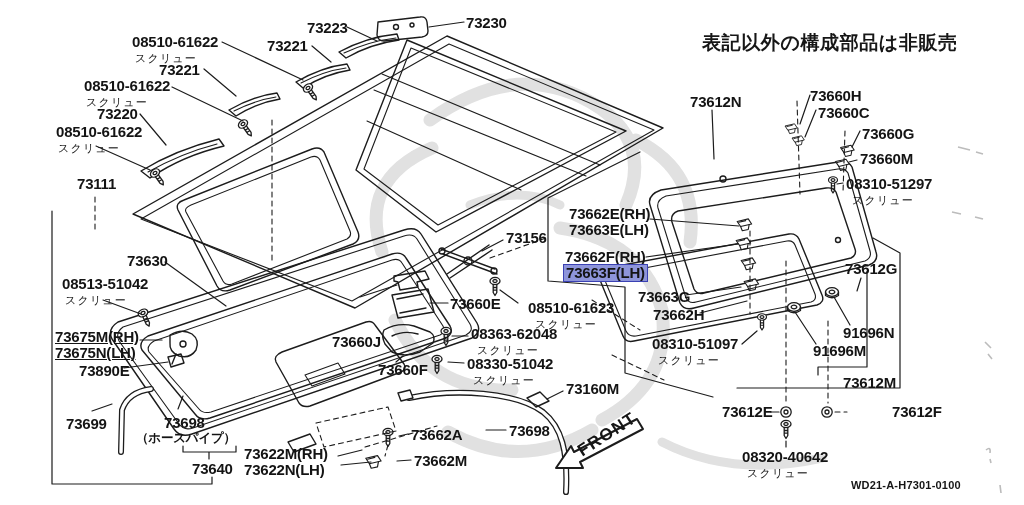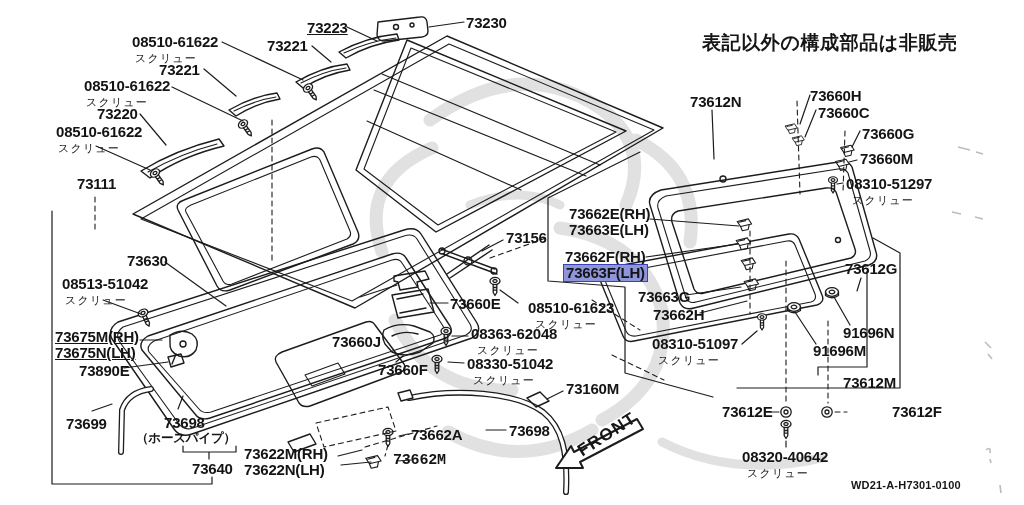--- a/index.html
+++ b/index.html
@@ -265,21 +265,21 @@
       <div class="plabel" style="left: 56px; top: 124px;">
         <span class="lline">08510-61622</span>
         <span class="sub" style="margin-left: 2px;">スクリュー</span>
       </div>
       <div class="plabel" style="left: 77px; top: 176px;">
         <span class="lline">73111</span>
       </div>
       <div class="plabel" style="left: 267px; top: 38px;">
         <span class="lline">73221</span>
       </div>
-      <div class="plabel" style="left: 307px; top: 20px; text-decoration: underline;">
+      <div class="plabel" style="left: 307px; top: 20px;">
         <span class="lline">73223</span>
       </div>
       <div class="plabel" style="left: 466px; top: 15px;">
         <span class="lline">73230</span>
       </div>
       <div class="plabel" style="left: 690px; top: 94px;">
         <span class="lline">73612N</span>
       </div>
       <div class="plabel" style="left: 810px; top: 88px;">
         <span class="lline">73660H</span>
@@ -358,21 +358,21 @@
       <div class="plabel" style="left: 192px; top: 461px;">
         <span class="lline">73640</span>
       </div>
       <div class="plabel" style="left: 244px; top: 446px;">
         <span class="lline">73622M(RH)</span>
         <span class="lline">73622N(LH)</span>
       </div>
       <div class="plabel" style="left: 411px; top: 427px;">
         <span class="lline">73662A</span>
       </div>
-      <div class="plabel" style="left: 393px; top: 453px; font-family: Liberation Mono, monospace;">
+      <div class="plabel" style="left: 414px; top: 453px;">
         <span class="lline">73662M</span>
       </div>
       <div class="plabel" style="left: 566px; top: 381px;">
         <span class="lline">73160M</span>
       </div>
       <div class="plabel" style="left: 509px; top: 423px;">
         <span class="lline">73698</span>
       </div>
       <div class="plabel" style="left: 652px; top: 336px;">
         <span class="lline">08310-51097</span>

